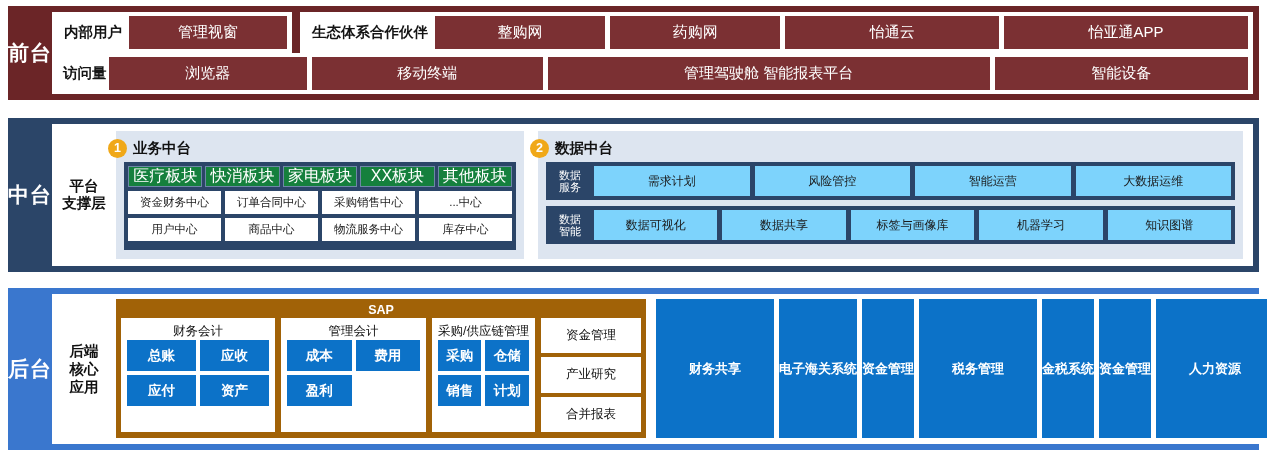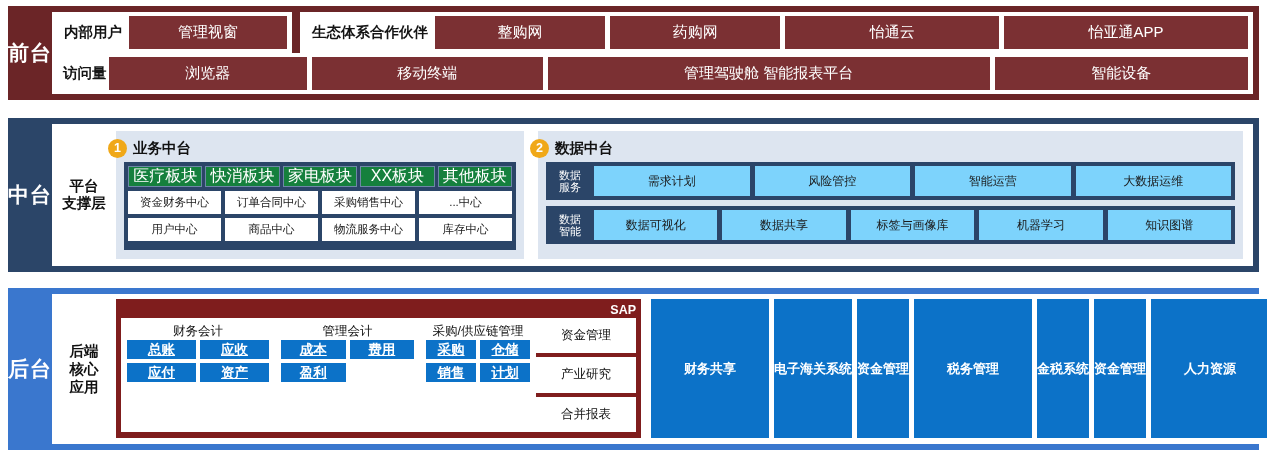--- a/index.html
+++ b/index.html
@@ -85,36 +85,35 @@
 
   
   #band-back{top:288px;height:162px;width:1251px;background:#3A77CE;}
   #band-back .band-body{margin:6px 6px 6px 0;background:#ffffff;flex-direction:row;align-items:stretch;}
   .back-core{
     flex:0 0 64px;display:flex;align-items:center;justify-content:center;
     color:#111111;font-weight:bold;font-size:14.5px;line-height:1.25;text-align:center;
   }
   .back-main{flex:1 1 auto;display:flex;gap:10px;padding:5px 6px 6px 0;box-sizing:border-box;}
   .sapbox{
-    flex:0 0 525px;background:#7f1d1d;padding:3px 5px 6px 5px;box-sizing:border-box;
-    display:flex;flex-direction:column;align-items:flex-end;
+    flex:0 0 525px;background:#a16207;padding:3px 5px 6px 5px;box-sizing:border-box;
+    display:flex;flex-direction:column;
   }
   .sap-title{color:#ffffff;font-size:12.5px;font-weight:bold;text-align:center;height:16px;line-height:16px;}
-  .sap-cols{flex:1 1 auto;display:flex;}
+  .sap-cols{flex:1 1 auto;display:flex;gap:6px;}
   .sapgrp{background:#ffffff;padding:4px 6px 6px 6px;box-sizing:border-box;display:flex;flex-direction:column;}
   .sapgrp.g1{flex:0 0 154px;}
   .sapgrp.g2{flex:0 0 145px;}
   .sapgrp.g3{flex:1 1 auto;}
   .sapgrp-title{color:#121212;font-size:12.5px;text-align:center;height:18px;line-height:18px;white-space:nowrap;}
   .sap-chips{flex:1 1 auto;display:flex;flex-wrap:wrap;gap:4px;align-content:flex-start;}
   .chip{
-    width:calc(50% - 2px);height:19px;background:#0C72C8;color:#ffffff;
+    width:calc(50% - 2px);height:31px;background:#0C72C8;color:#ffffff;
     font-size:13.5px;font-weight:bold;display:flex;align-items:center;justify-content:center;
     box-sizing:border-box;
-    text-decoration:underline;
   }
   .chip.blank{background:transparent;}
   .sap-side{flex:0 0 100px;display:flex;flex-direction:column;gap:4px;padding-top:0;}
   .sidebox{
     flex:1 1 0;background:#ffffff;color:#121212;font-size:12.5px;
     display:flex;align-items:center;justify-content:center;white-space:nowrap;
   }
   .extgrid{flex:1 1 auto;display:flex;flex-direction:row;gap:5px;}
   .extrow{flex:1 1 0;display:flex;gap:5px;}
   .ext{

